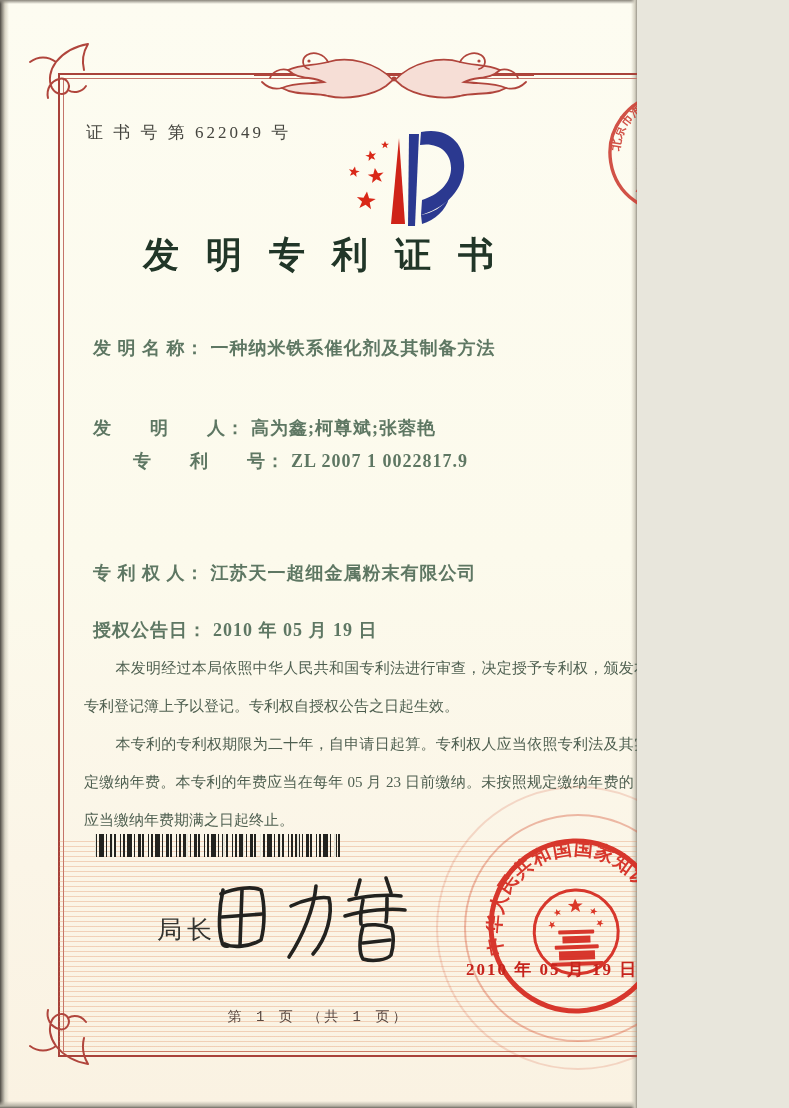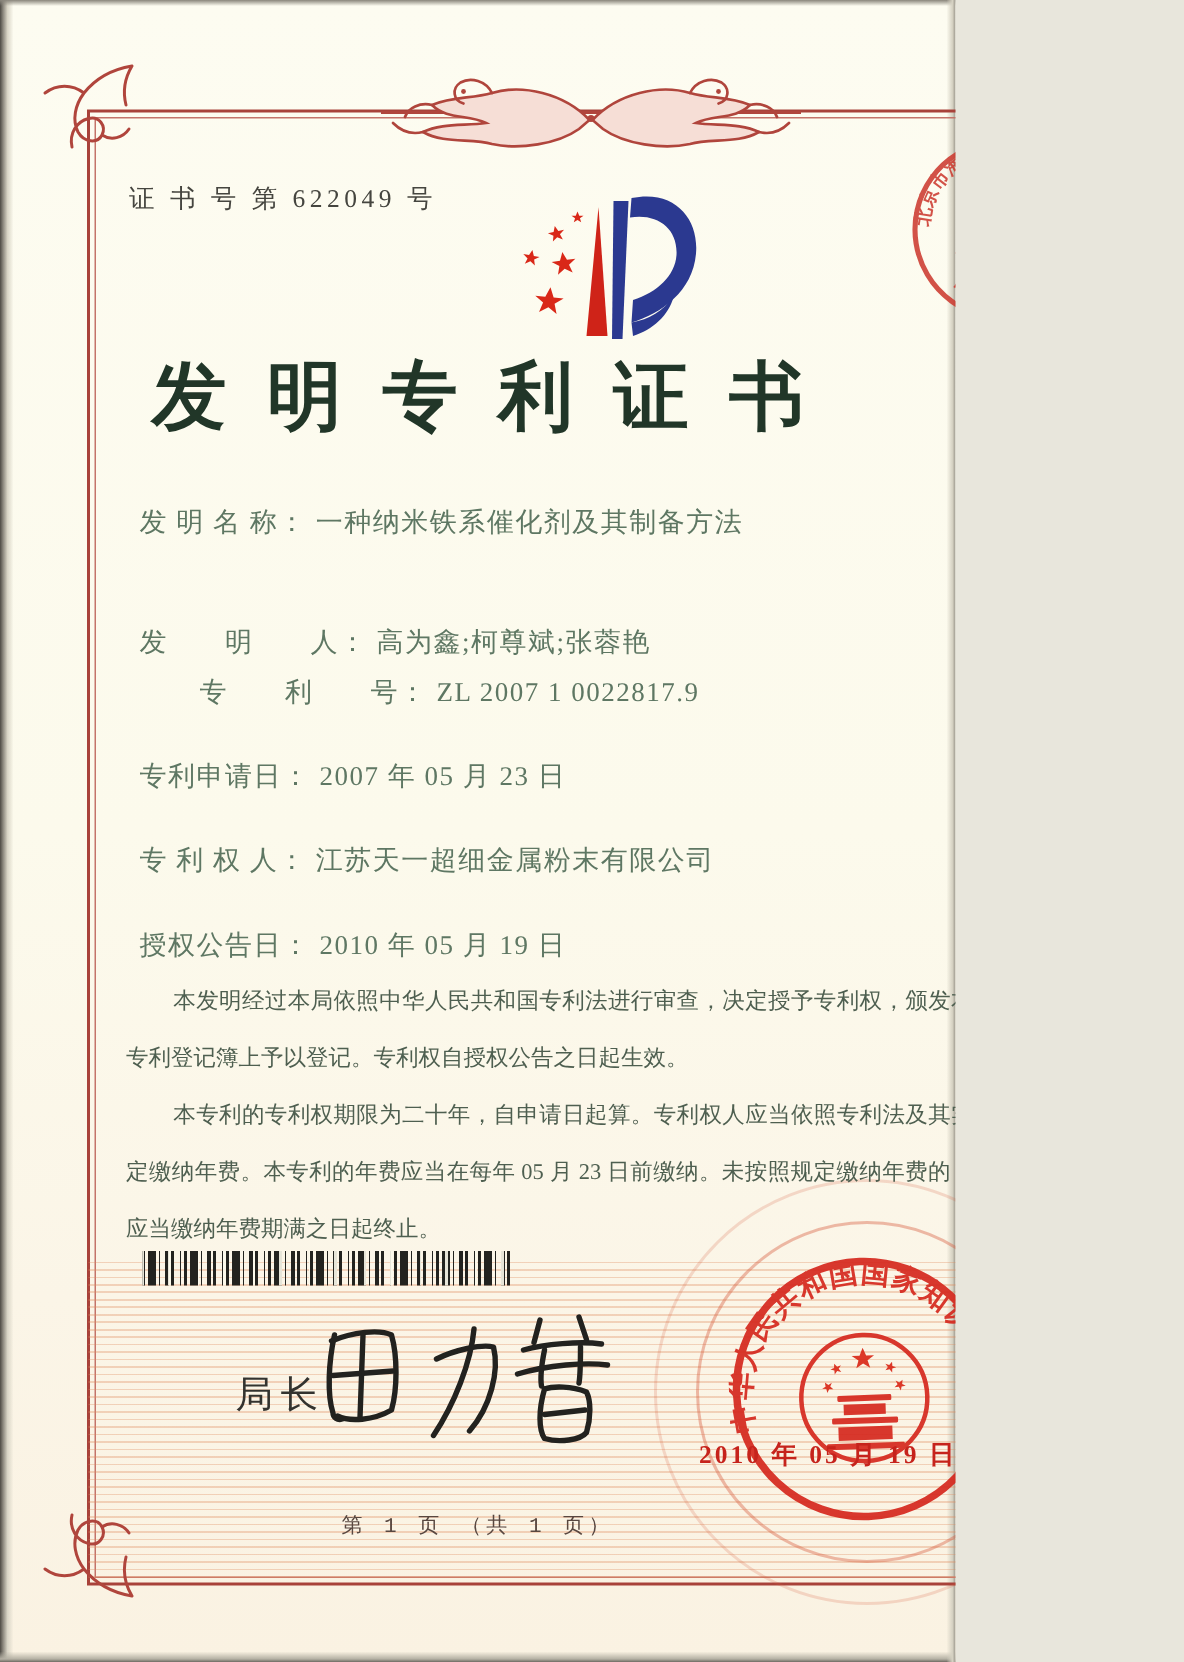--- a/index.html
+++ b/index.html
@@ -23,23 +23,23 @@
     border:2px solid #a8423a;}
   .frame-inner{position:absolute;inset:3px;border:1px solid #c4746a;}
 
   
   .waves{position:absolute;left:59px;top:838px;width:664px;height:214px;pointer-events:none;
     background:repeating-linear-gradient(0deg, rgba(223,139,94,0.34) 0 1px, rgba(0,0,0,0) 1px 5px);}
   .deco-circle{position:absolute;border-radius:50%;border:2px solid rgba(214,90,60,0.40);pointer-events:none;}
 
   .cert-no{position:absolute;left:86px;top:121px;font-size:17px;letter-spacing:3px;color:#45453f;white-space:pre;}
   .title{position:absolute;left:0;right:0;top:231px;text-align:center;
-    font-size:50px;font-weight:600;letter-spacing:27px;padding-left:27px;color:#213628;}
-
-  .field-row{position:absolute;left:93px;font-size:18px;color:#5e7763;letter-spacing:1px;white-space:pre;}
+    font-size:36px;font-weight:600;letter-spacing:27px;padding-left:27px;color:#213628;}
+
+  .field-row{position:absolute;left:93px;font-size:18px;color:#5e7763;letter-spacing:1px;white-space:pre;font-weight:bold;}
   .field-row .lbl{margin-right:6px;}
 
   .paras{position:absolute;left:84px;top:649px;width:626px;font-size:15px;line-height:38px;
     color:#4e5f50;text-align:justify;}
   .paras p{margin:0;text-indent:2.1em;}
 
   .barcode{position:absolute;left:95px;top:834px;width:248px;height:23px;
     background-image:
       repeating-linear-gradient(90deg, rgba(252,250,236,0.9) 0 1px, rgba(0,0,0,0) 1px 17px, rgba(252,250,236,0.9) 17px 19px, rgba(0,0,0,0) 19px 37px),
       repeating-linear-gradient(90deg,#23231f 0 2px, rgba(0,0,0,0) 2px 4px, #23231f 4px 9px, rgba(0,0,0,0) 9px 11px, #23231f 11px 12px, rgba(0,0,0,0) 12px 15px, #23231f 15px 18px, rgba(0,0,0,0) 18px 19px, #23231f 19px 21px, rgba(0,0,0,0) 21px 25px, #23231f 25px 26px, rgba(0,0,0,0) 26px 28px);}
@@ -139,21 +139,20 @@
     </text>
     <text x="63" y="59" font-size="13.5" font-weight="700" fill="#cc3b30" text-anchor="middle">印 花 税</text>
     <text x="63" y="78" font-size="13.5" font-weight="700" fill="#cc3b30" text-anchor="middle">代扣专用章</text>
   </svg>
 
   <div class="title">发明专利证书</div>
 
   <div class="field-row" style="top:336px;"><span class="lbl">发 明 名 称：</span><span>一种纳米铁系催化剂及其制备方法</span></div>
   <div class="field-row" style="top:393px;margin-top:23px;"><span class="lbl">发　　明　　人：</span><span>高为鑫;柯尊斌;张蓉艳</span></div>
   <div class="field-row" style="top:449px;margin-left:40px;"><span class="lbl">专　　利　　号：</span><span>ZL 2007 1 0022817.9</span></div>
-  <div class="field-row" style="top:505px;"><span class="lbl">专利申请日：</span><span>2007 年 05 月 23 日</span></div>
   <div class="field-row" style="top:561px;"><span class="lbl">专 利 权 人：</span><span>江苏天一超细金属粉末有限公司</span></div>
   <div class="field-row" style="top:618px;"><span class="lbl">授权公告日：</span><span>2010 年 05 月 19 日</span></div>
 
   <div class="paras">
     <p>本发明经过本局依照中华人民共和国专利法进行审查，决定授予专利权，颁发本证书并在专利登记簿上予以登记。专利权自授权公告之日起生效。</p>
     <p>本专利的专利权期限为二十年，自申请日起算。专利权人应当依照专利法及其实施细则规定缴纳年费。本专利的年费应当在每年 05 月 23 日前缴纳。未按照规定缴纳年费的，专利权自应当缴纳年费期满之日起终止。</p>
   </div>
 
   <div class="barcode"></div>
 

